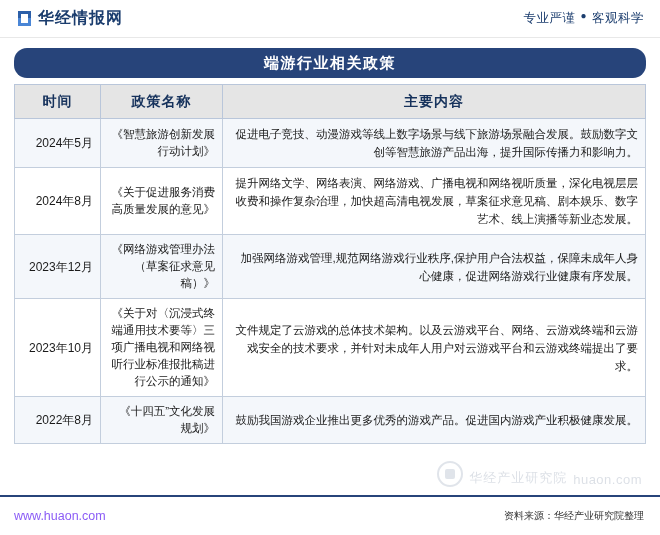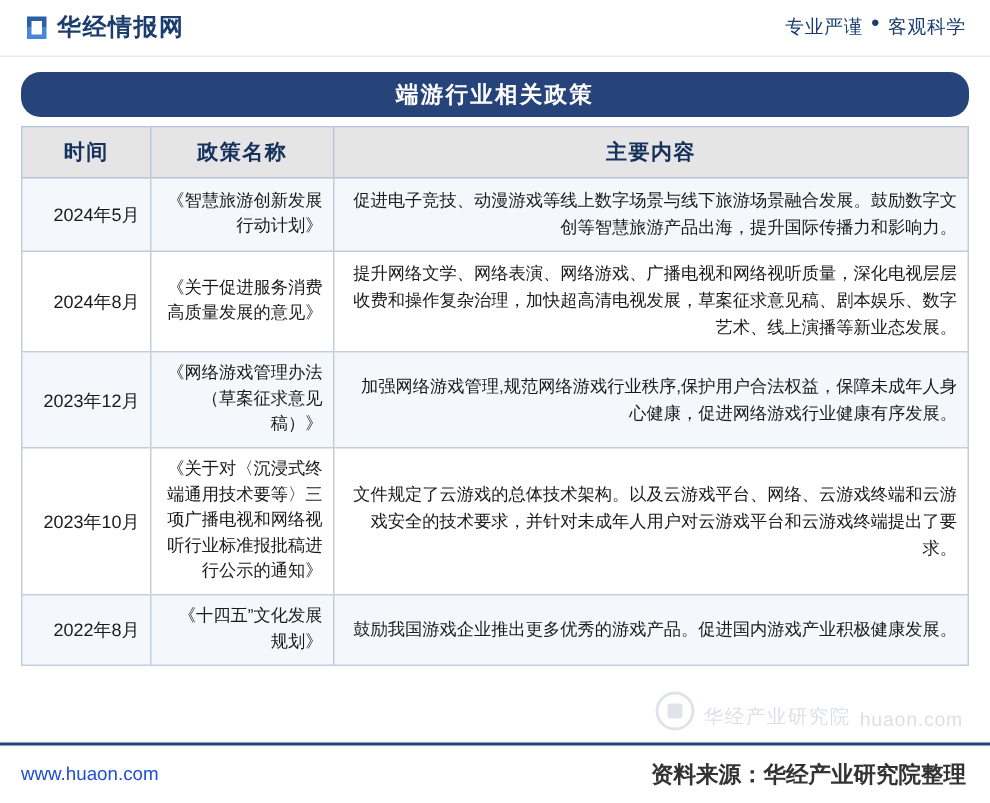--- a/index.html
+++ b/index.html
@@ -129,22 +129,22 @@
   .footer {
     margin-top: auto;
     height: 40px;
     display: flex;
     align-items: center;
     justify-content: space-between;
     padding: 0 16px 0 14px;
     border-top: 2px solid #27447a;
     background: #ffffff;
   }
-  .footer .site { font-size: 12.5px; color: #1d4ed8; }
-  .footer .source { font-size: 15px; color: #333; font-weight: bold; }
+  .footer .site { font-size: 12.5px; color: #8b5cf6; }
+  .footer .source { font-size: 10px; color: #333; }
 </style>
 </head>
 <body>
 
 <div class="page">
 
   <div class="topbar">
     <div class="brand">
       <span class="brand-mark"></span>
       <span class="brand-text">华经情报网</span>

